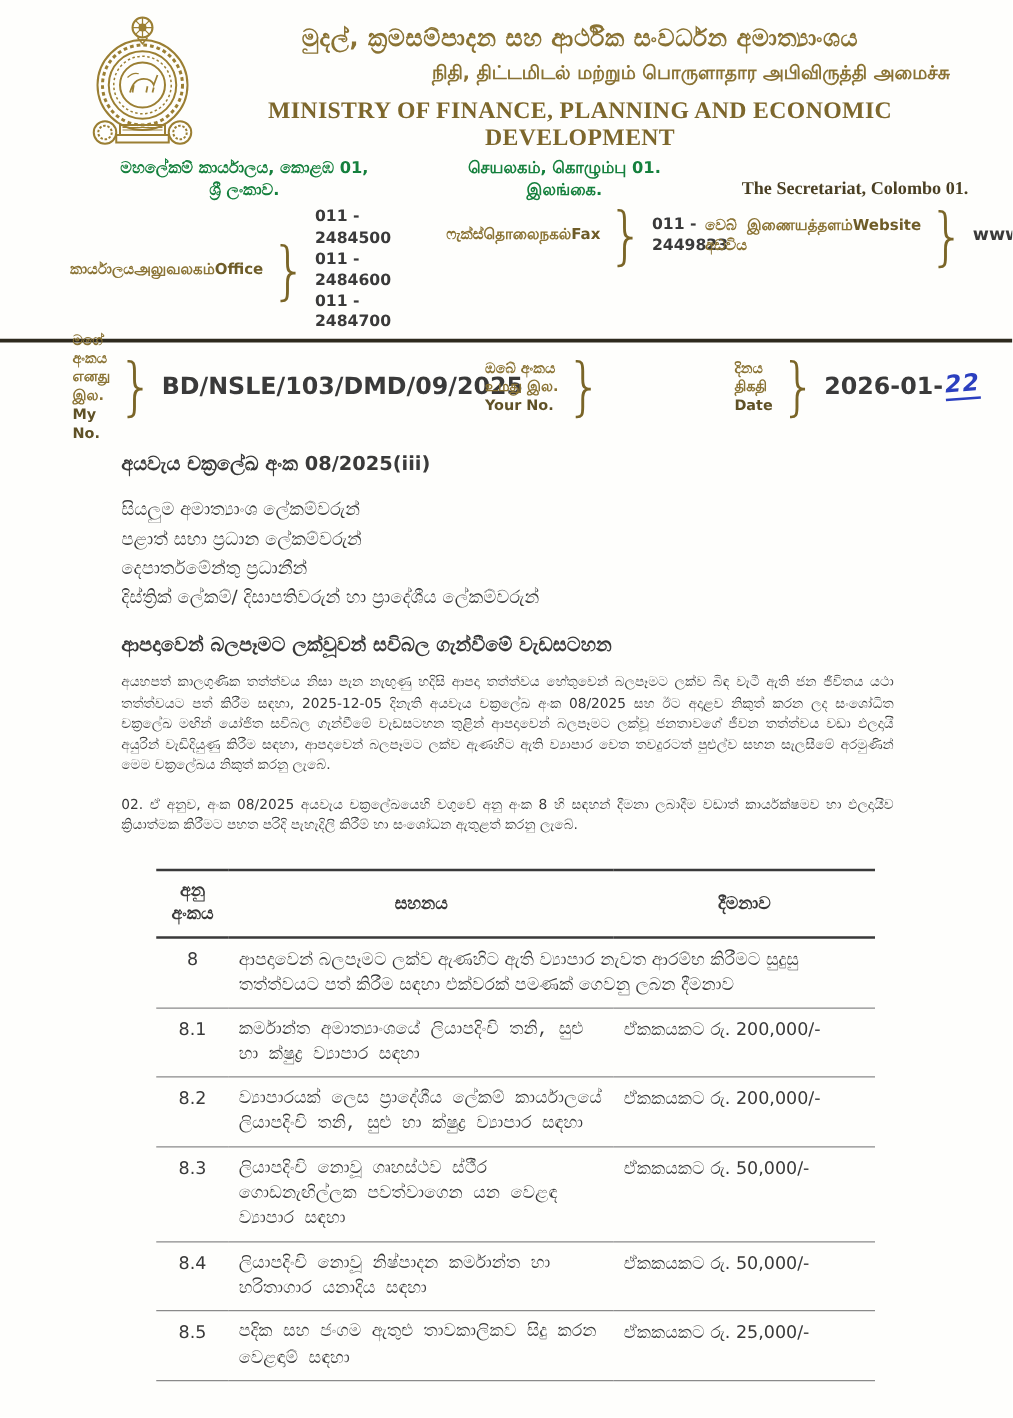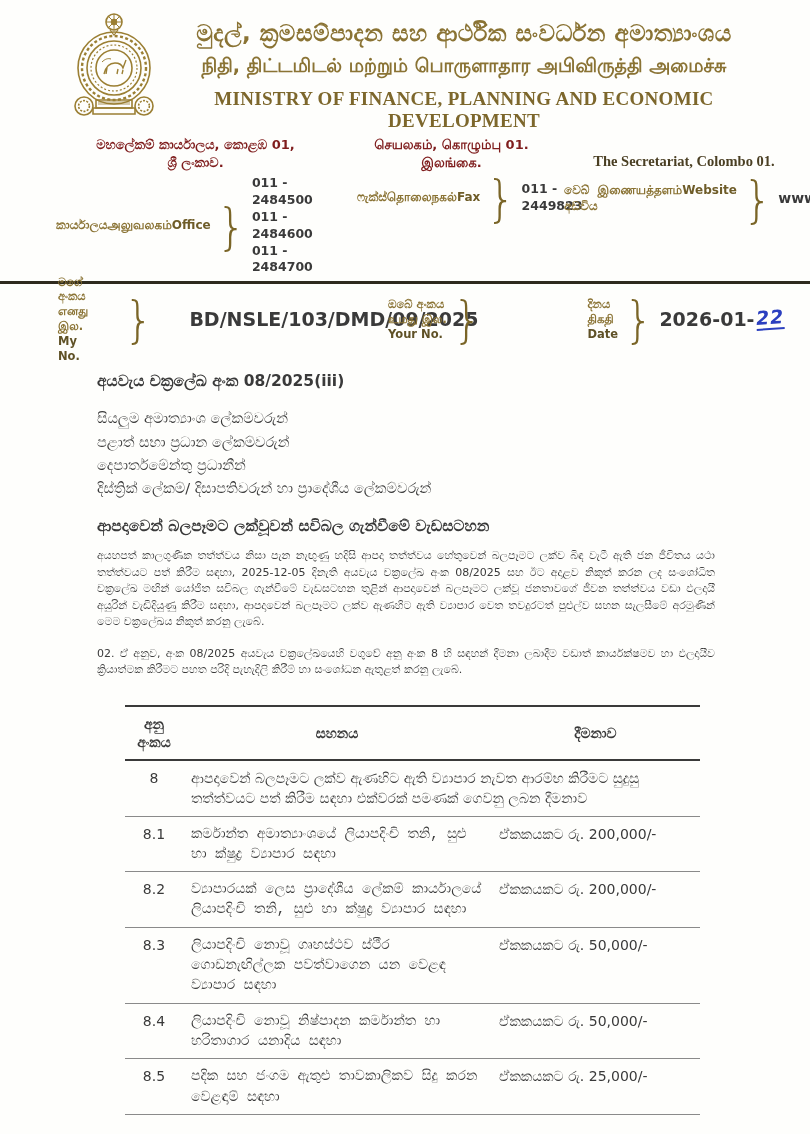--- a/index.html
+++ b/index.html
@@ -10,42 +10,42 @@
     margin: 0 auto;
     background: #fefefc;
     font-family: "DejaVu Sans", sans-serif;
     color: #3a3a3a;
     overflow: hidden;
   }
   
   .letterhead { display: flex; padding: 10px 20px 0 60px; }
   .emblem { width: 108px; height: 112px; flex: 0 0 auto; }
   .names { flex: 1; text-align: center; padding-right: 30px; }
-  .min-si { margin-top: 10px; font-size: 23px; font-weight: bold; color: #8a7334; letter-spacing: .5px; }
-  .min-ta { margin-top: 7px; font-size: 19px; font-weight: bold; color: #8a7334; }
+  .min-si { margin-top: 10px; font-size: 19px; font-weight: bold; color: #8a7334; letter-spacing: .5px; }
+  .min-ta { margin-top: 7px; font-size: 15px; font-weight: bold; color: #8a7334; text-align: right; }
   .min-en { margin-top: 9px; font-size: 19px; font-weight: bold; color: #7d672c;
             font-family: "Liberation Serif", serif; letter-spacing: .3px; }
   
   .contacts { display: flex; padding: 4px 6px 0 52px; }
   .ccol { display: flex; flex-direction: column; }
   .ccol.left  { width: 300px; }
   .ccol.mid   { width: 225px; }
   .ccol.right { width: 240px; margin-left: auto; margin-top: 16px; }
-  .addr { text-align: center; font-size: 13px; line-height: 1.35; color: #7f1d1d; font-weight: bold; }
+  .addr { text-align: center; font-size: 13px; line-height: 1.35; color: #15803d; font-weight: bold; }
   .addr.en { color: #4a3f23; font-family: "Liberation Serif", serif; font-size: 14.5px; }
   .telblock { display: flex; align-items: center; margin-top: 4px; }
   .tlabels { display: flex; flex-direction: row; font-size: 12px; line-height: 1.3; color: #8a7334; font-weight: bold; }
   .tlabels .en { color: #6e5c28; }
   .brace { font-size: 46px; font-weight: 300; color: #7a6527; transform: scaleY(1.1); margin: 0 6px; line-height: 1; }
   .tvalues { font-size: 12.5px; font-weight: bold; color: #3a3a3a; line-height: 1.35; }
   .rule { border: 0; border-top: 3px solid #2e2a1e; margin-top: 5px; }
   
   .refrow { display: flex; align-items: center; padding: 8px 10px 0 58px; height: 62px; }
   .refgroup { display: flex; align-items: center; }
-  .refgroup.g1 { width: 330px; gap: 30px; }
+  .refgroup.g1 { width: 330px; }
   .refgroup.g2 { width: 230px; }
   .refgroup.g3 { margin-left: auto; width: 245px; }
   .rlabels { display: flex; flex-direction: column; font-size: 11.5px; line-height: 1.3; color: #8a7334; font-weight: bold; }
   .rlabels .en { color: #5f5126; }
   .refval { font-size: 19px; font-weight: bold; color: #3a3a3a; white-space: nowrap; }
   .dateval { display: flex; align-items: flex-start; }
   .handwritten { color: #2b3fbf; font-size: 19px; font-weight: bold; font-style: italic;
                  transform: rotate(-4deg); margin-left: 2px; letter-spacing: 1px;
                  border-bottom: 2px solid #2b3fbf; line-height: 1; padding-bottom: 1px; }
   
@@ -58,21 +58,21 @@
   
   table.relief { margin: 26px 0 0 28px; width: 575px; border-collapse: collapse; font-size: 14px; }
   table.relief th {
     border-top: 2px solid #3a3a3a; border-bottom: 2px solid #3a3a3a;
     padding: 8px 4px; font-weight: bold; text-align: center; line-height: 1.3;
   }
   table.relief td { border-bottom: 1px solid #8a8a8a; padding: 7px 8px; vertical-align: top; line-height: 1.45; }
   td.cno { text-align: center; width: 58px; }
   td.crelief { width: 308px; font-family: Liberation Mono, monospace; }
   td.callow { width: 209px; padding-left: 10px; }
-  th.h1 { width: 58px; } th.h2 { width: 308px; } th.h3 { width: 209px; }
+  th.h1 { width: 58px; font-family: Liberation Serif, serif; } th.h2 { width: 308px; } th.h3 { width: 209px; }
 </style>
 </head>
 <body>
 
 <div class="page">
 
   <header class="letterhead">
     <div class="emblem">
       <svg viewBox="0 0 108 112" width="108" height="112">
         <g fill="none" stroke="#9b7f33" stroke-width="1.6">

